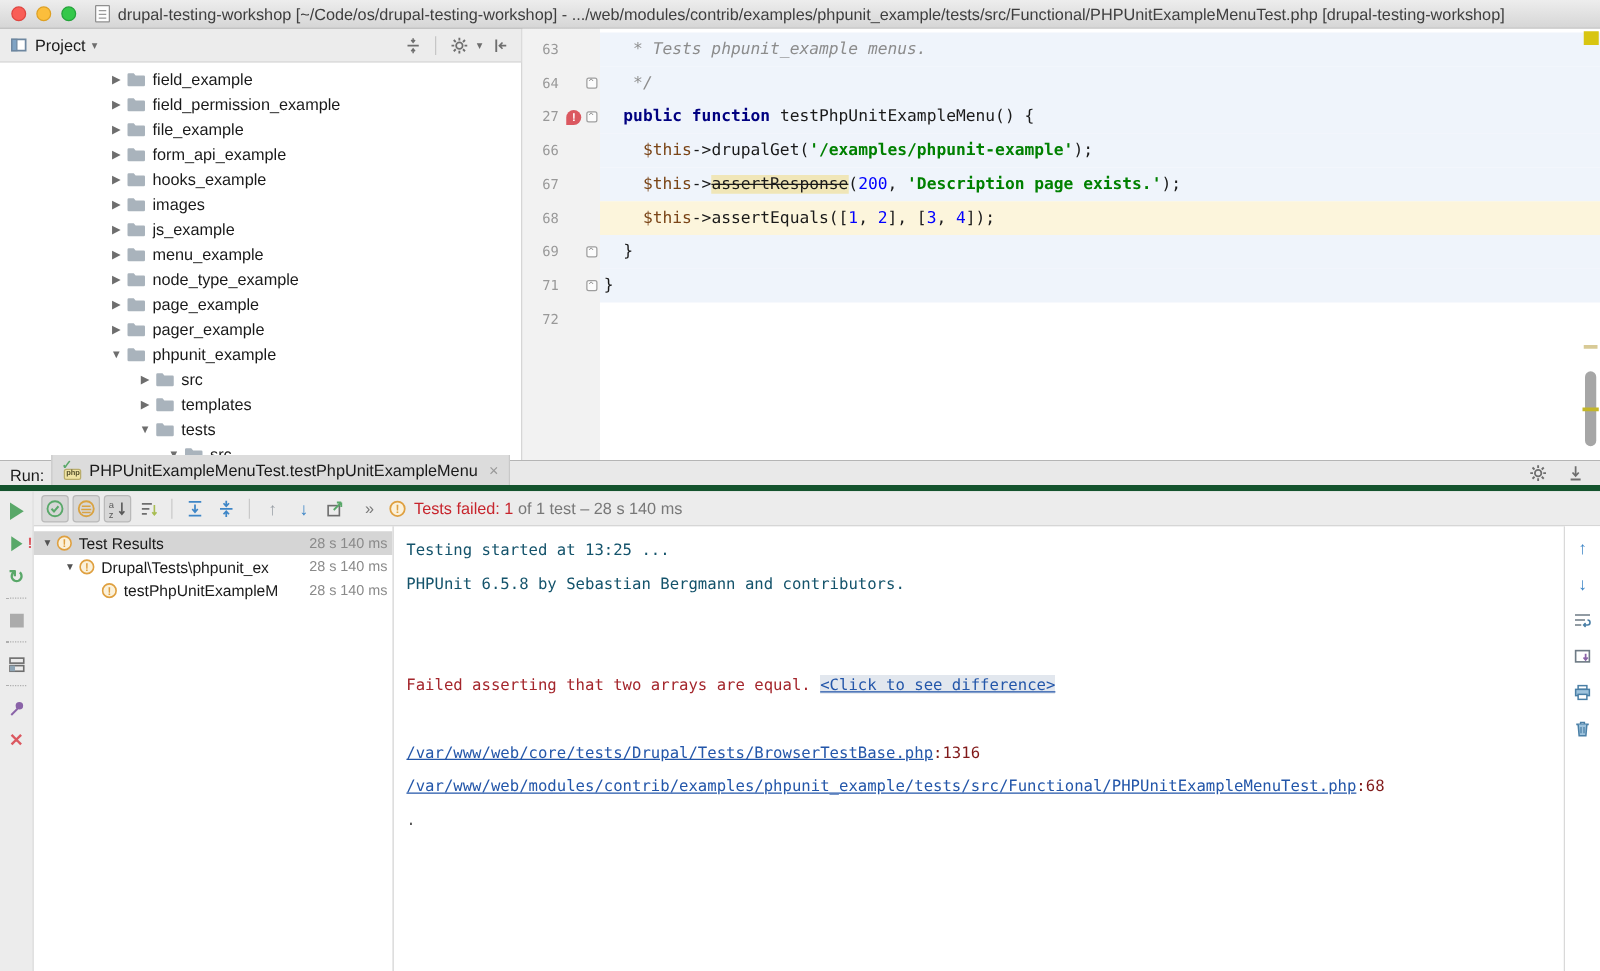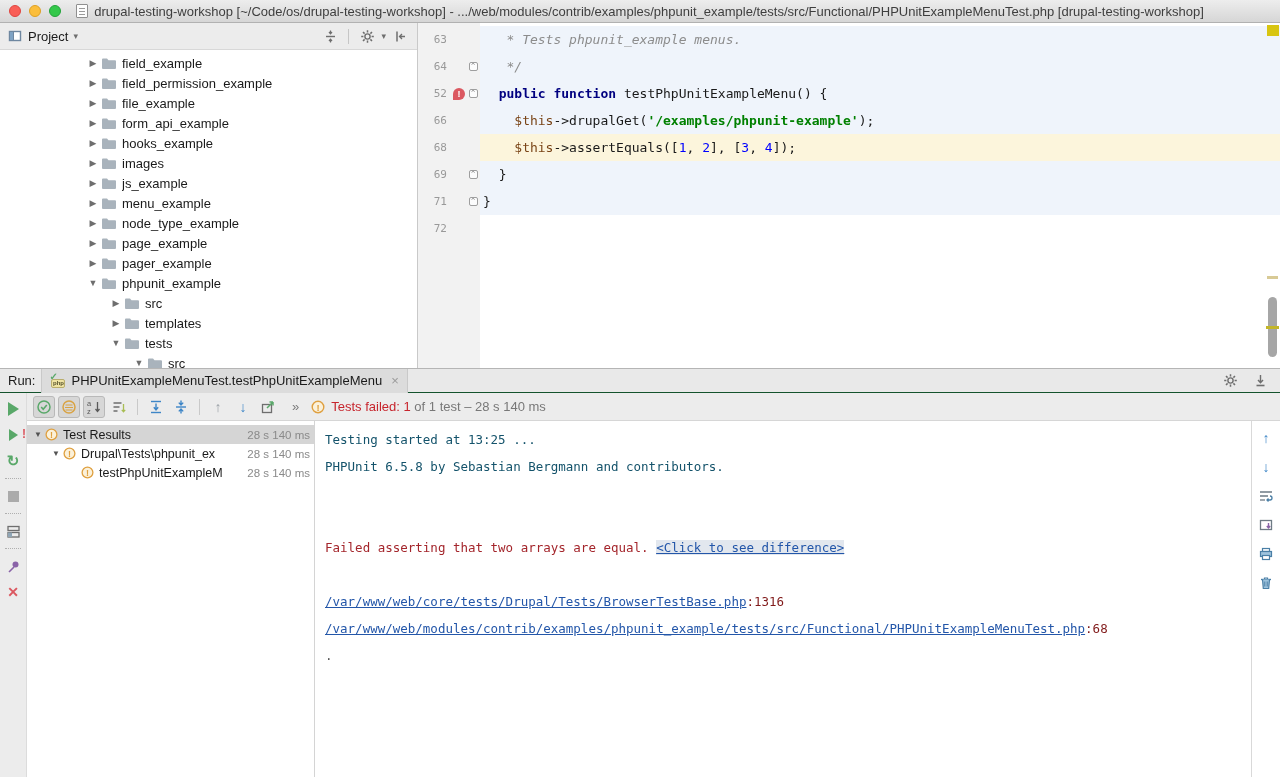--- a/index.html
+++ b/index.html
@@ -65,22 +65,22 @@
   .tk-pl  { color:#1A1A1A; }
   .tk-dep { color:#1A1A1A; background:#F0E6B8; text-decoration:line-through; }
   .stripe { position:absolute; top:0; right:0; width:14px; height:100%; }
   .stripe .sq       { position:absolute; top:2px;  right:1px; width:12px; height:11px; background:#D8C511; }
   .stripe .tick     { position:absolute; top:253px; right:2px; width:11px; height:3px; background:#D8CA96; }
   .stripe .thumb    { position:absolute; top:274px; right:3px; width:9px;  height:60px; background:#A6A6A6; border-radius:5px; }
   .stripe .thumbline{ position:absolute; top:303px; right:1px; width:13px; height:3px; background:#C3B629; }
 
   
   .run-panel { height:409px; border-top:1px solid #B5B5B5; display:flex; flex-direction:column; background:#fff; }
-  .run-tabbar { height:24px; flex:none; background:#E9E9E9; border-bottom:1px solid #14532d;
-                display:flex; align-items:center; padding-left:8px; font-size:13px; color:#1A1A1A; }
+  .run-tabbar { height:24px; flex:none; background:#E9E9E9; border-bottom:5px solid #14532d;
+                display:flex; align-items:flex-end; padding-left:8px; font-size:13px; color:#1A1A1A; }
   .run-tab { height:24px; display:flex; align-items:center; gap:5px; padding:0 8px; margin-left:6px;
              background:#DCDCDC; border-left:1px solid #C9C9C9; border-right:1px solid #C9C9C9; }
   .php-ic { width:16px; height:15px; position:relative; flex:none; }
   .php-ic .box { position:absolute; bottom:0; left:1px; width:14px; height:9px; background:#EFE3A2;
                  border:1px solid #B9AD6C; border-radius:2px; font-size:6px; line-height:7px; text-align:center;
                  color:#55502B; font-weight:bold; }
   .php-ic .chk { position:absolute; top:-1px; left:-1px; color:#59A869; font-size:10px; font-weight:bold; line-height:10px; }
   .tab-close { color:#9A9A9A; font-size:13px; margin-left:4px; }
   .rt-spacer { flex:1; }
   .rt-ic { width:20px; height:20px; display:flex; align-items:center; justify-content:center; margin-right:10px; }
@@ -341,34 +341,40 @@
         </div>
         <div class="ed-row r-scope">
           <span class="ed-num">64</span>
           <span class="ed-icn"></span>
           <span class="ed-fold">
             <span class="fold-marker">^</span>
           </span>
           <span class="ed-code"><span class="tk-cm">   */</span></span>
         </div>
         <div class="ed-row r-scope">
-          <span class="ed-num">52</span>
+          <span class="ed-num">27</span>
           <span class="ed-icn">
             <span class="tficon">!</span>
           </span>
           <span class="ed-fold">
             <span class="fold-marker">^</span>
           </span>
           <span class="ed-code"><span class="tk-pl">  </span><span class="tk-kw">public</span><span class="tk-pl"> </span><span class="tk-kw">function</span><span class="tk-pl"> testPhpUnitExampleMenu() {</span></span>
         </div>
         <div class="ed-row r-scope">
           <span class="ed-num">66</span>
           <span class="ed-icn"></span>
           <span class="ed-fold"></span>
           <span class="ed-code"><span class="tk-pl">    </span><span class="tk-var">$this</span><span class="tk-pl">-&gt;drupalGet(</span><span class="tk-str">'/examples/phpunit-example'</span><span class="tk-pl">);</span></span>
+        </div>
+        <div class="ed-row r-scope">
+          <span class="ed-num">67</span>
+          <span class="ed-icn"></span>
+          <span class="ed-fold"></span>
+          <span class="ed-code"><span class="tk-pl">    </span><span class="tk-var">$this</span><span class="tk-pl">-&gt;</span><span class="tk-dep">assertResponse</span><span class="tk-pl">(</span><span class="tk-num">200</span><span class="tk-pl">, </span><span class="tk-str">'Description page exists.'</span><span class="tk-pl">);</span></span>
         </div>
         <div class="ed-row r-cur">
           <span class="ed-num">68</span>
           <span class="ed-icn"></span>
           <span class="ed-fold"></span>
           <span class="ed-code"><span class="tk-pl">    </span><span class="tk-var">$this</span><span class="tk-pl">-&gt;assertEquals([</span><span class="tk-num">1</span><span class="tk-pl">, </span><span class="tk-num">2</span><span class="tk-pl">], [</span><span class="tk-num">3</span><span class="tk-pl">, </span><span class="tk-num">4</span><span class="tk-pl">]);</span></span>
         </div>
         <div class="ed-row r-scope">
           <span class="ed-num">69</span>
           <span class="ed-icn"></span>

